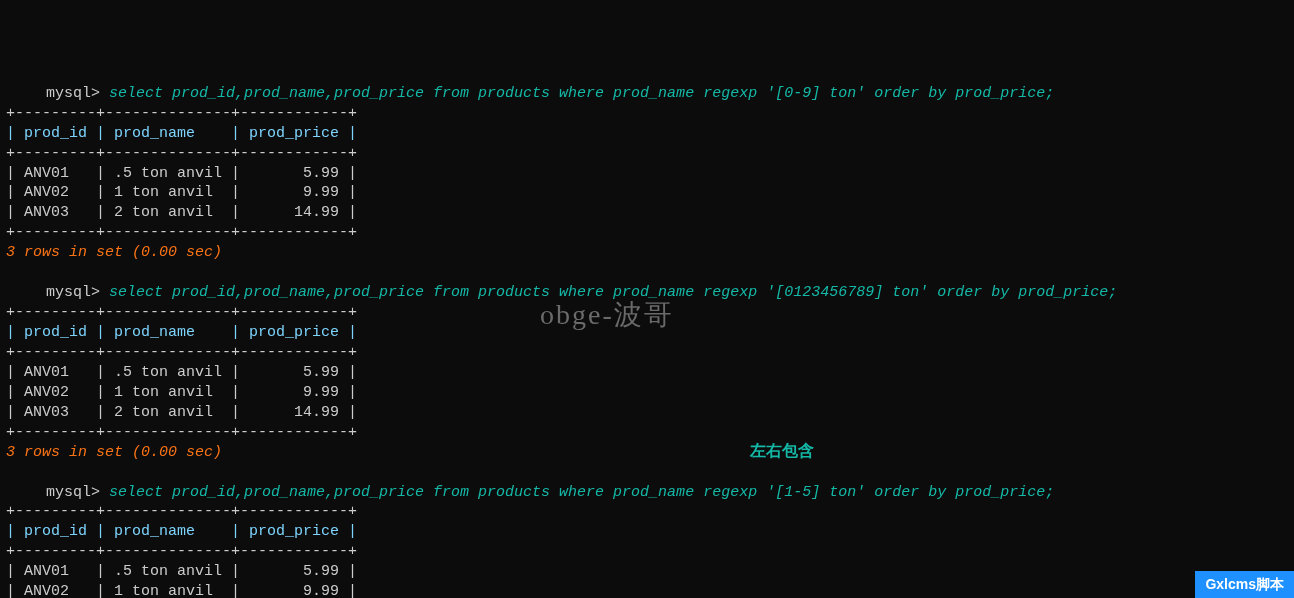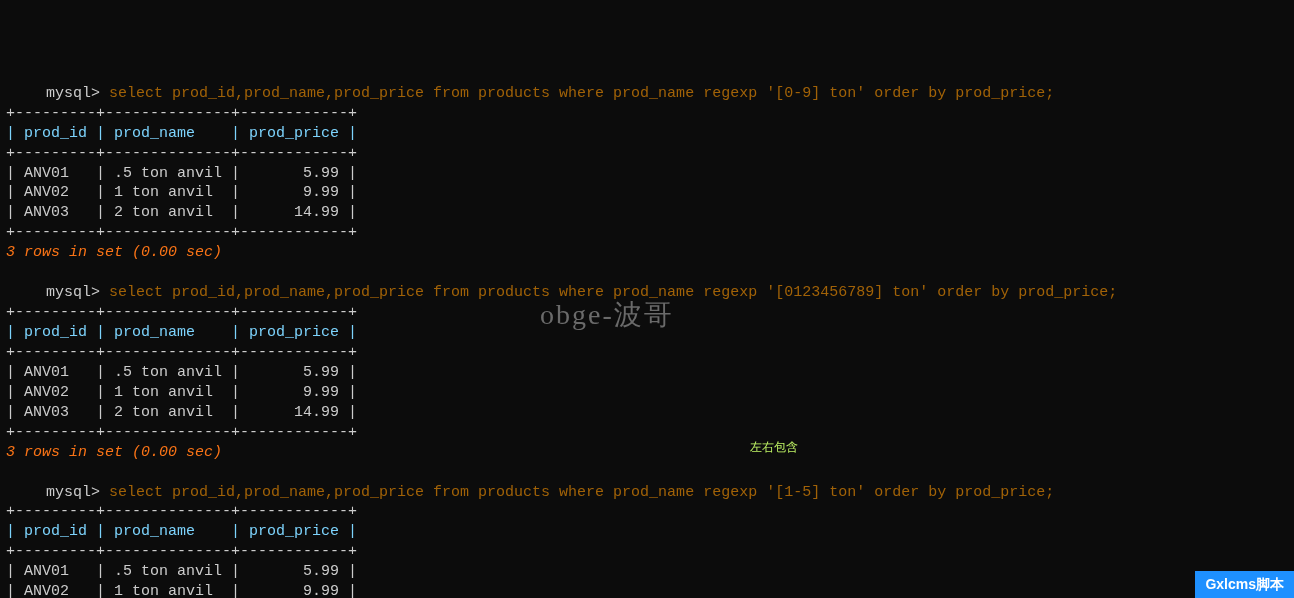--- a/index.html
+++ b/index.html
@@ -18,21 +18,22 @@
       width: 1294px;
       height: 598px;
       position: relative;
       overflow: hidden;
     }
     .prompt {
       color: #cccccc;
       padding-left: 40px;
     }
     .query {
-      color: #a16207;
+      color: #14b8a6;
+      font-style: italic;
     }
     .border-line {
       color: #cccccc;
     }
     .header-line {
       color: #7dd3fc;
     }
     .data-line {
       color: #cccccc;
     }
@@ -47,24 +48,25 @@
       color: #6a6a6a;
       font-size: 28px;
       font-family: Liberation Serif, serif;
       letter-spacing: 2px;
       pointer-events: none;
     }
     .annotation {
       position: absolute;
       top: 440px;
       left: 750px;
-      color: #bef264;
-      font-size: 12px;
+      color: #14b8a6;
+      font-size: 16px;
       font-family: 'SimSun', 'Microsoft YaHei', sans-serif;
       pointer-events: none;
+      font-weight: bold;
     }
     .badge {
       position: absolute;
       bottom: 0;
       right: 0;
       background: #1e90ff;
       color: #ffffff;
       font-family: 'Microsoft YaHei', sans-serif;
       font-size: 14px;
       font-weight: bold;

